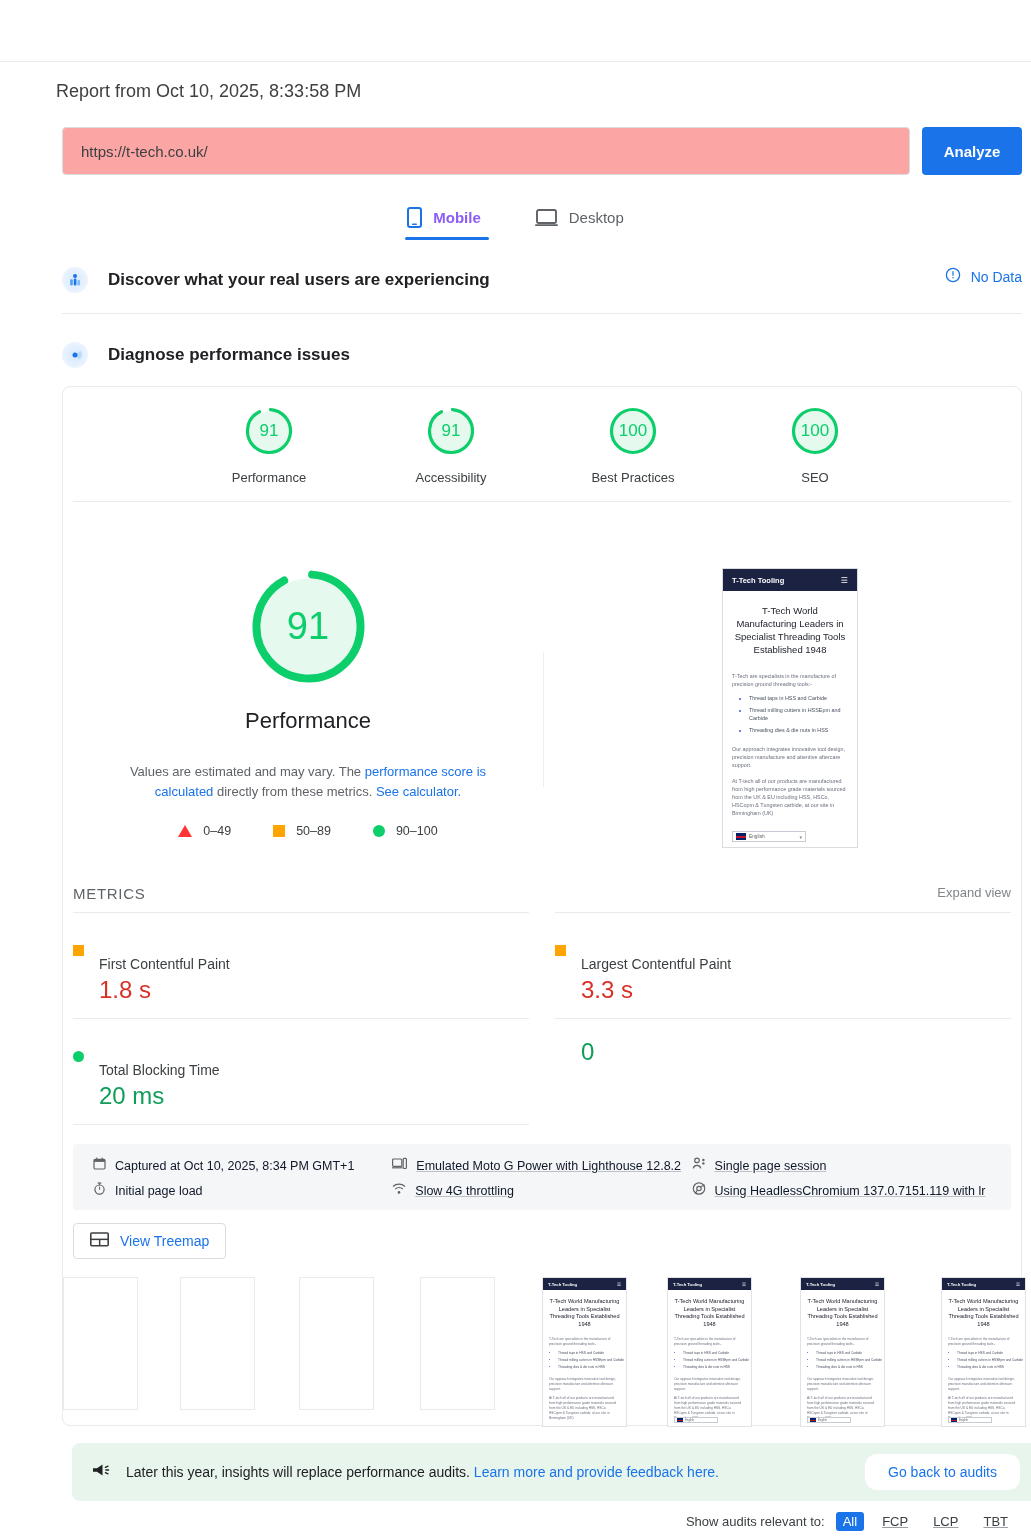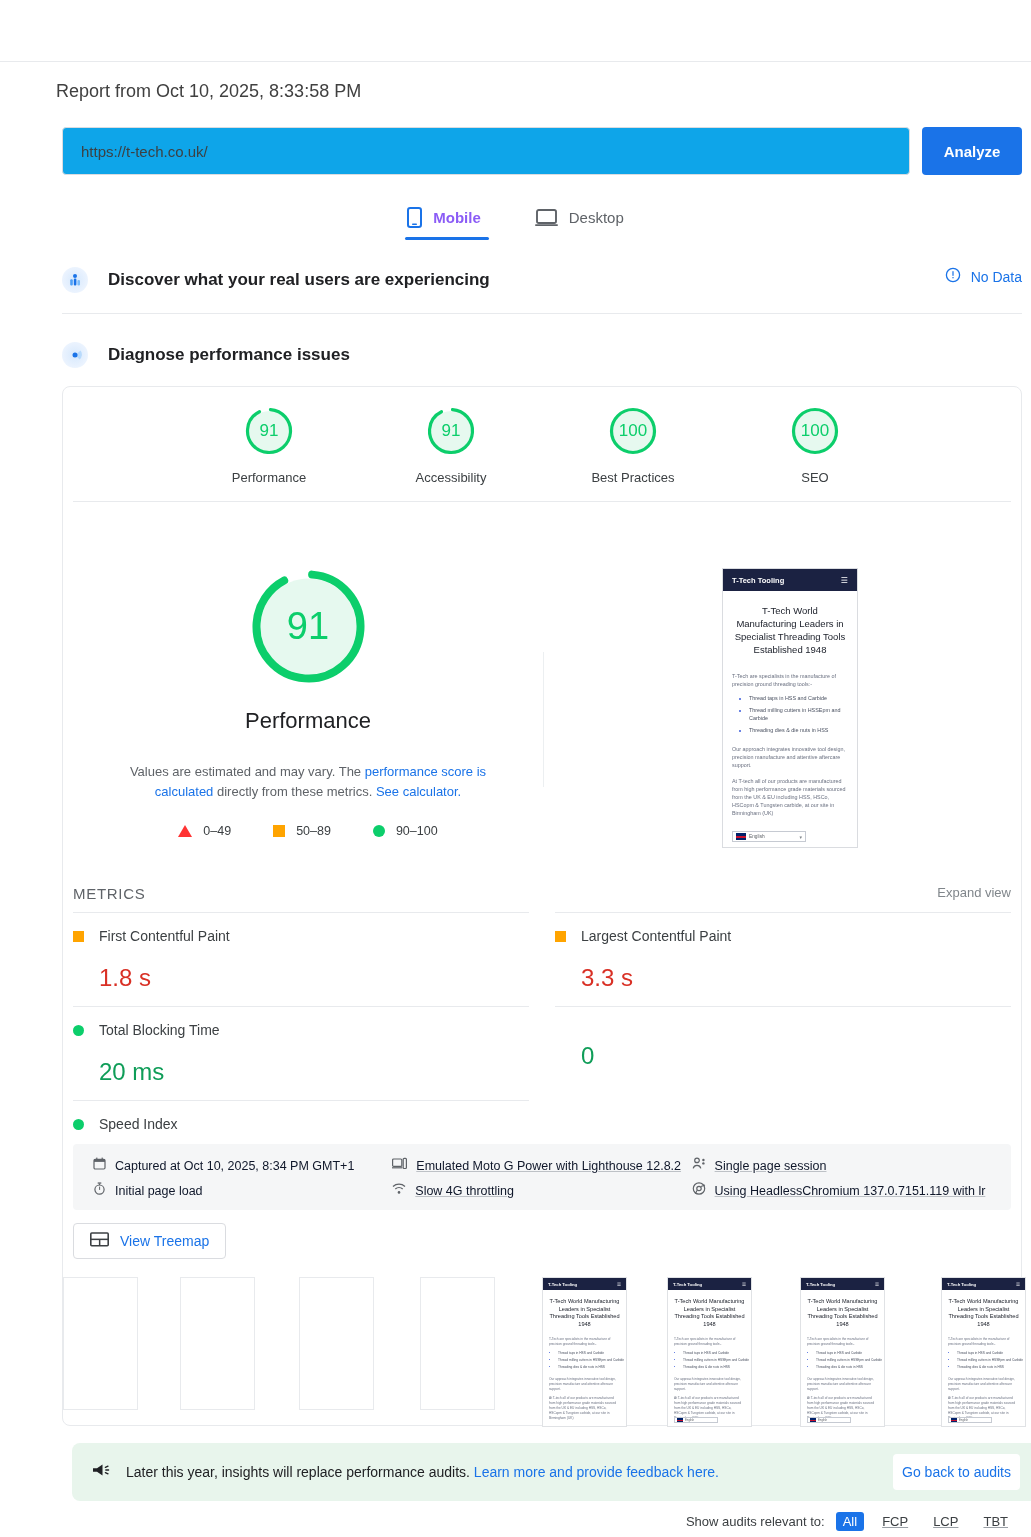--- a/index.html
+++ b/index.html
@@ -20,21 +20,21 @@
   
   .report-title {
     position: absolute; left: 56px; top: 81px;
     font-size: 18px; font-weight: 400; color: #404040; letter-spacing: 0px;
   }
   .url-row { position: absolute; left: 62px; top: 127px; width: 960px; height: 48px; }
   .url-input {
     position: absolute; left: 0; top: 0; width: 848px; height: 48px;
     border: 1px solid #dadce0; border-radius: 4px;
     font-family: "Liberation Sans", sans-serif; font-size: 15px;
-    color: #3c4043; padding: 0 18px; background: #0ea5e9; outline: none;
+    color: #3c4043; padding: 0 18px; background: #fca5a5; outline: none;
   }
   .analyze-btn {
     position: absolute; left: 860px; top: 0; width: 100px; height: 48px;
     background: #1a73e8; border: none; border-radius: 4px;
     color: #fff; font-size: 15px; font-weight: 700; cursor: pointer;
     font-family: "Liberation Sans", sans-serif;
   }
 
   
   .tabs { position: absolute; left: 0; top: 203px; width: 1031px;
@@ -128,22 +128,22 @@
   .metrics-label { position: absolute; left: 0; top: 0; font-size: 15px; letter-spacing: .7px;
                    color: #5f6368; }
   .expand-view { position: absolute; right: 0; top: 0; font-size: 13px; color: #80868b; cursor: pointer; }
 
   .mcols { position: absolute; left: 10px; top: 525px; width: 938px; display: flex; gap: 26px; }
   .mcol { width: 456px; }
   .mrow { border-top: 1px solid #e8eaed; padding: 15px 0 14px 0; }
   .mrow .mhead { display: flex; align-items: center; gap: 15px; }
   .dot-sq { width: 11px; height: 11px; background: #ffa400; flex: 0 0 auto; }
   .dot-ci { width: 11px; height: 11px; border-radius: 50%; background: #0cce6b; flex: 0 0 auto; }
-  .mname { font-size: 14px; color: #3c4043; }
-  .mval { margin-left: 26px; margin-top: 20px; font-size: 24px; }
+  .mname { font-size: 14px; color: #3c4043; margin-top: 28px; }
+  .mval { margin-left: 26px; margin-top: 4px; font-size: 24px; }
   .mval.orange { color: #d93025; }
   .mval.green { color: #0f9d58; }
 
   
   .env {
     position: absolute; left: 10px; top: 757px; width: 938px; background: #f5f6f7;
     border-radius: 4px; padding: 13px 20px 12px 20px;
     display: flex; gap: 0;
   }
   .envcol { width: 33.33%; }
@@ -189,21 +189,21 @@
   
   .banner {
     position: absolute; left: 72px; top: 1443px; width: 968px; height: 58px;
     background: #e8f5ec; border-radius: 8px; display: flex; align-items: center;
     padding: 0 20px;
   }
   .banner .btxt { font-size: 14px; color: #202124; margin-left: 14px; }
   .banner .btxt a { color: #1a73e8; text-decoration: none; }
   .gobtn {
     margin-left: auto; height: 36px; background: #fff; border: 1px solid transparent;
-    border-radius: 4px; color: #1a73e8; font-size: 14px; padding: 0 8px; cursor: pointer;
+    border-radius: 12px; color: #1a73e8; font-size: 14px; padding: 0 22px; cursor: pointer;
     font-family: "Liberation Sans", sans-serif;
   }
 
   .filters {
     position: absolute; right: 16px; top: 1512px; display: flex; align-items: center; gap: 11px;
     font-size: 13px; color: #3c4043;
   }
   .pill { padding: 2px 7px; border-radius: 3px; cursor: pointer; color: #3c4043;
           text-decoration: underline; text-decoration-color: #9aa0a6; }
   .pill.sel { background: #1a73e8; color: #fff; text-decoration: none; }

